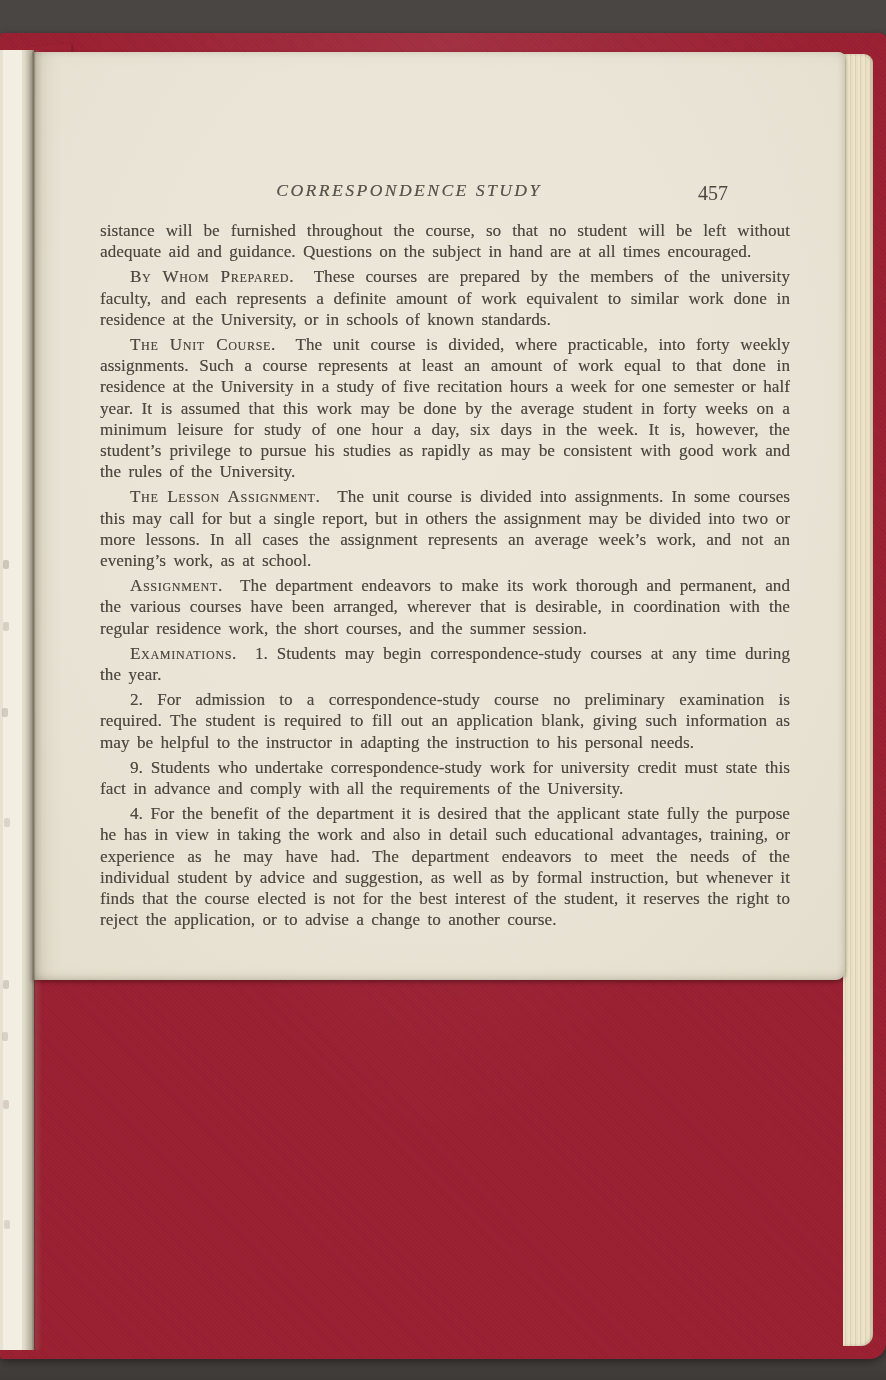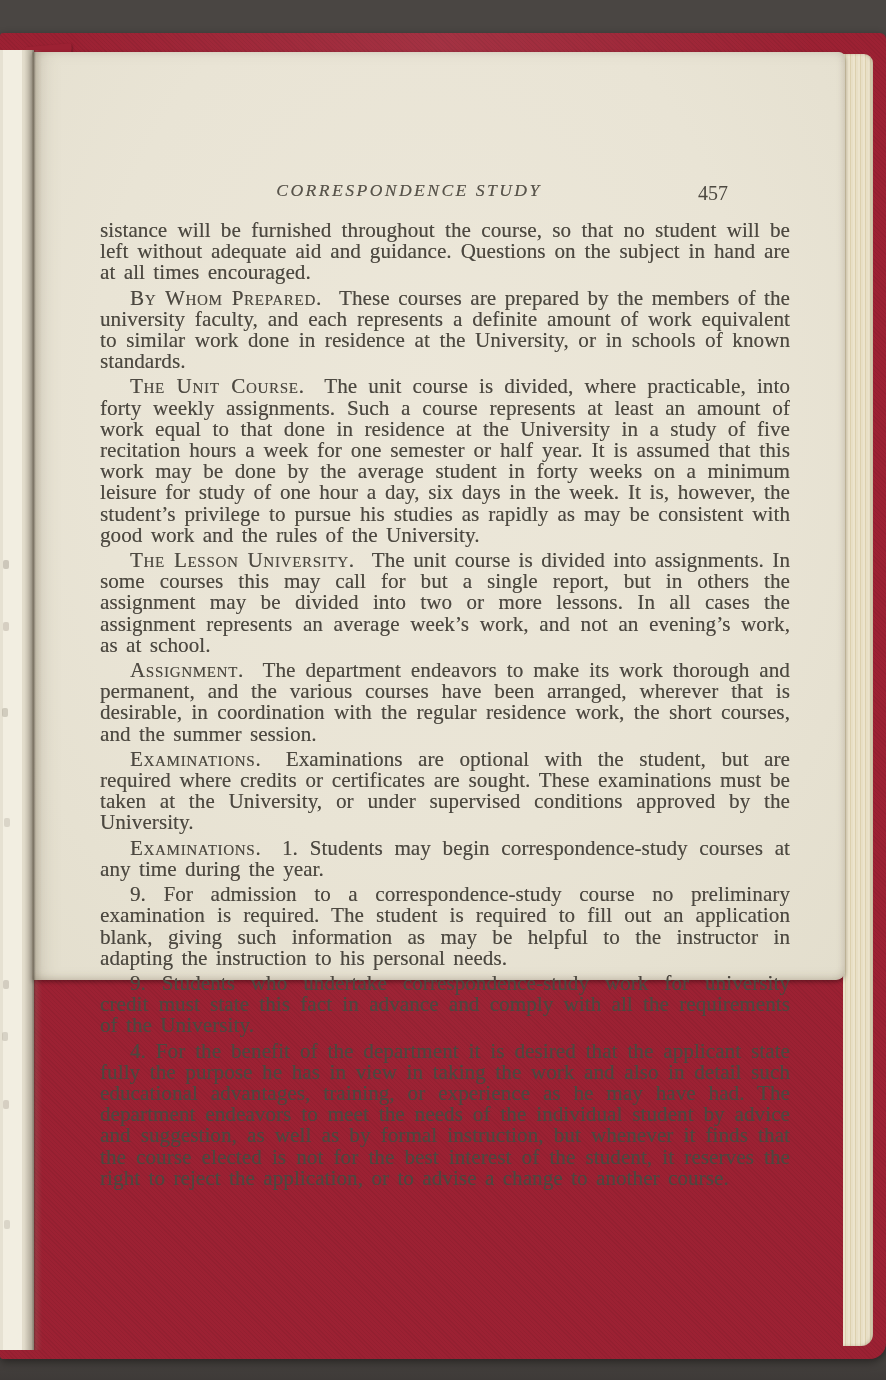--- a/index.html
+++ b/index.html
@@ -119,21 +119,21 @@
   }
   .page-number {
     position: absolute;
     right: 62px; top: 2px;
     font-size: 20px;
     color: #4c4840;
   }
 
   .para {
     margin: 0;
-    font-size: 21px;
+    font-size: 17px;
     line-height: 21.2px;
     text-align: justify;
     word-spacing: 3px;
     letter-spacing: 0.1px;
     text-shadow: 0.2px 0.2px 0.35px rgba(76,72,64,0.55);
   }
   .para + .para { margin-top: 4px; text-indent: 30px; }
 
   .para-heading {
     font-variant: small-caps;
@@ -163,29 +163,28 @@
         <div class="running-title">CORRESPONDENCE STUDY</div>
         <div class="page-number">457</div>
       </div>
 
       <p class="para"><span class="para-text">sistance will be furnished throughout the course, so that no student will be left without adequate aid and guidance. Questions on the subject in hand are at all times encouraged.</span></p>
 
       <p class="para"><span class="para-heading">By Whom Prepared.</span> <span class="para-text">These courses are prepared by the members of the university faculty, and each represents a definite amount of work equivalent to similar work done in residence at the University, or in schools of known standards.</span></p>
 
       <p class="para"><span class="para-heading">The Unit Course.</span> <span class="para-text">The unit course is divided, where practicable, into forty weekly assignments. Such a course represents at least an amount of work equal to that done in residence at the University in a study of five recitation hours a week for one semester or half year. It is assumed that this work may be done by the average student in forty weeks on a minimum leisure for study of one hour a day, six days in the week. It is, however, the student’s privilege to pursue his studies as rapidly as may be consistent with good work and the rules of the University.</span></p>
 
-      <p class="para"><span class="para-heading">The Lesson University.</span> <span class="para-text">The unit course is divided into assignments. In some courses this may call for but a single report, but in others the assignment may be divided into two or more lessons. In all cases the assignment represents an average week’s work, and not an evening’s work, as at school.</span></p>
+      <p class="para"><span class="para-heading">The Lesson Assignment.</span> <span class="para-text">The unit course is divided into assignments. In some courses this may call for but a single report, but in others the assignment may be divided into two or more lessons. In all cases the assignment represents an average week’s work, and not an evening’s work, as at school.</span></p>
 
       <p class="para"><span class="para-heading">Assignment.</span> <span class="para-text">The department endeavors to make its work thorough and permanent, and the various courses have been arranged, wherever that is desirable, in coordination with the regular residence work, the short courses, and the summer session.</span></p>
 
-      <p class="para"><span class="para-heading">Examinations.</span> <span class="para-text">Examinations are optional with the student, but are required where credits or certificates are sought. These examinations must be taken at the University, or under supervised conditions approved by the University.</span></p>
 
       <p class="para"><span class="para-heading">Examinations.</span> <span class="para-text">1. Students may begin correspondence-study courses at any time during the year.</span></p>
 
-      <p class="para"><span class="para-text">9. For admission to a correspondence-study course no preliminary examination is required. The student is required to fill out an application blank, giving such information as may be helpful to the instructor in adapting the instruction to his personal needs.</span></p>
+      <p class="para"><span class="para-text">2. For admission to a correspondence-study course no preliminary examination is required. The student is required to fill out an application blank, giving such information as may be helpful to the instructor in adapting the instruction to his personal needs.</span></p>
 
       <p class="para"><span class="para-text">9. Students who undertake correspondence-study work for university credit must state this fact in advance and comply with all the requirements of the University.</span></p>
 
       <p class="para"><span class="para-text">4. For the benefit of the department it is desired that the applicant state fully the purpose he has in view in taking the work and also in detail such educational advantages, training, or experience as he may have had. The department endeavors to meet the needs of the individual student by advice and suggestion, as well as by formal instruction, but whenever it finds that the course elected is not for the best interest of the student, it reserves the right to reject the application, or to advise a change to another course.</span></p>
 
 
     </div>
   </div>
 
   <div class="gutter"></div>

